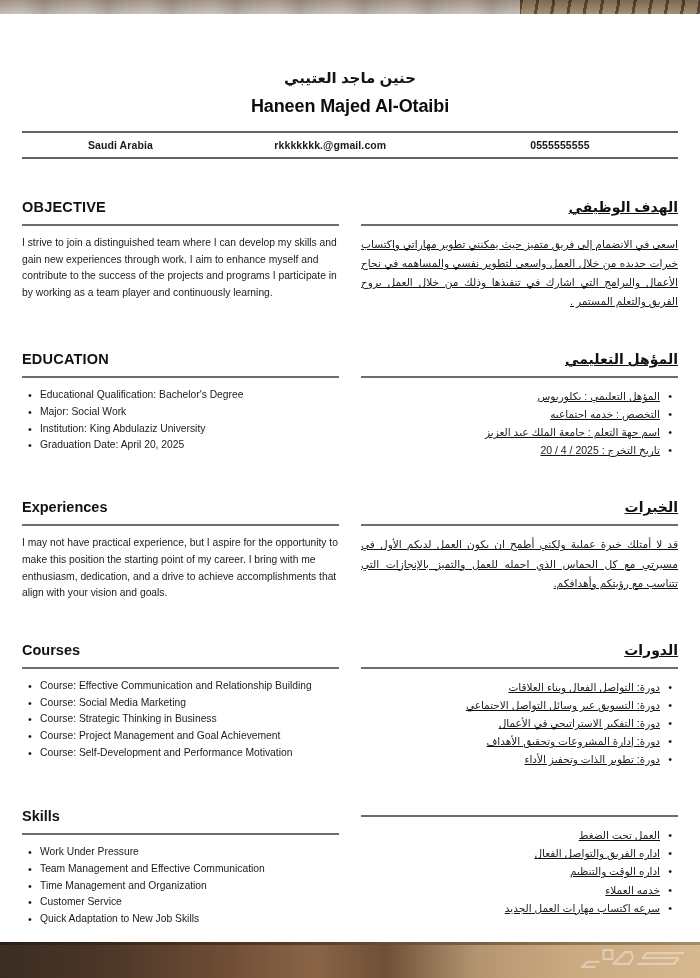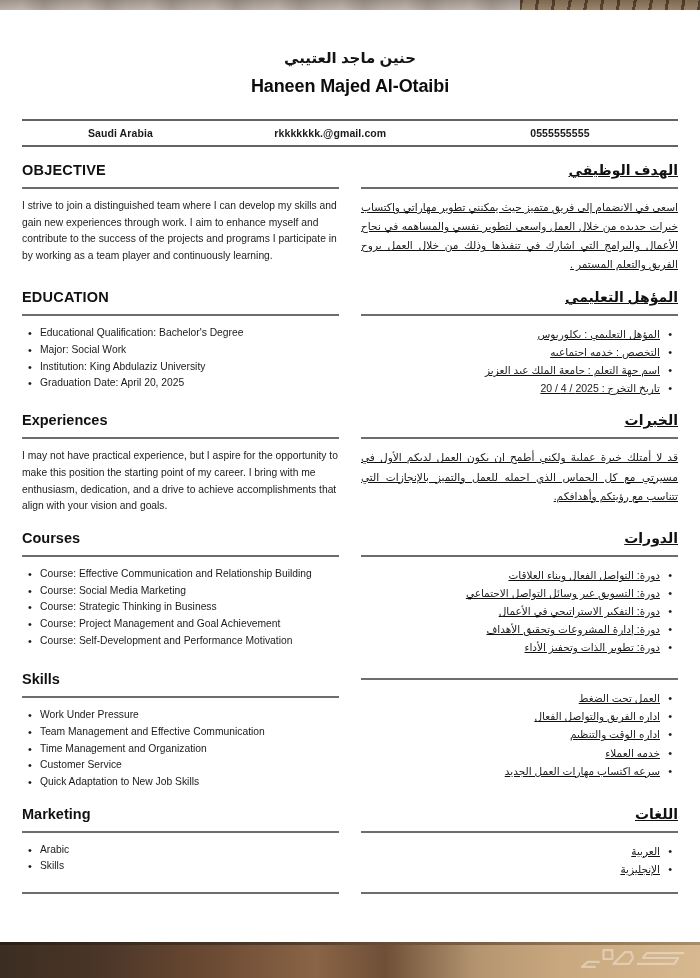--- a/index.html
+++ b/index.html
@@ -64,21 +64,21 @@
     right: 8px;
     bottom: 4px;
     width: 118px;
     height: 30px;
     opacity: .55;
   }
 
   
   .page {
     position: absolute;
-    left: 0; top: 10px;
+    left: 0; top: 30px;
     width: 700px;
     height: 760px;
     background: #fff;
     box-sizing: border-box;
     padding: 9px 22px;
   }
 
   
   .header { text-align: center; padding-top: 30px; }
   .name-ar {
@@ -89,41 +89,41 @@
     color: #141414;
   }
   .name-en {
     font-size: 18px;
     font-weight: 700;
     margin-top: 9px;
     letter-spacing: -.1px;
     color: #0d0d0d;
   }
   .contact-bar {
-    margin-top: 22px;
+    margin-top: 14px;
     border-top: 2px solid #636363;
     border-bottom: 2px solid #636363;
     padding: 6px 0 6px;
     display: flex;
     align-items: center;
   }
   .contact-item {
     font-size: 10.5px;
     font-weight: 700;
     color: #1a1a1a;
     text-align: center;
     letter-spacing: .1px;
   }
   .contact-item.loc   { flex: 0 0 30%; }
   .contact-item.email { flex: 0 0 34%; }
   .contact-item.phone { flex: 0 0 36%; }
 
   
   .section { display: flex; gap: 22px; margin-top: 16px; }
-  .col { flex: 1 1 0; min-width: 0; }
+  .col { flex: 1 1 0; min-width: 0; margin-top: 25px; }
   .col-ar { direction: rtl; text-align: right; text-decoration: underline; }
 
   .sec-head {
     font-size: 14.5px;
     font-weight: 700;
     color: #111;
     line-height: 1.1;
     min-height: 18px;
   }
   .sec-head.caps { letter-spacing: .2px; }

